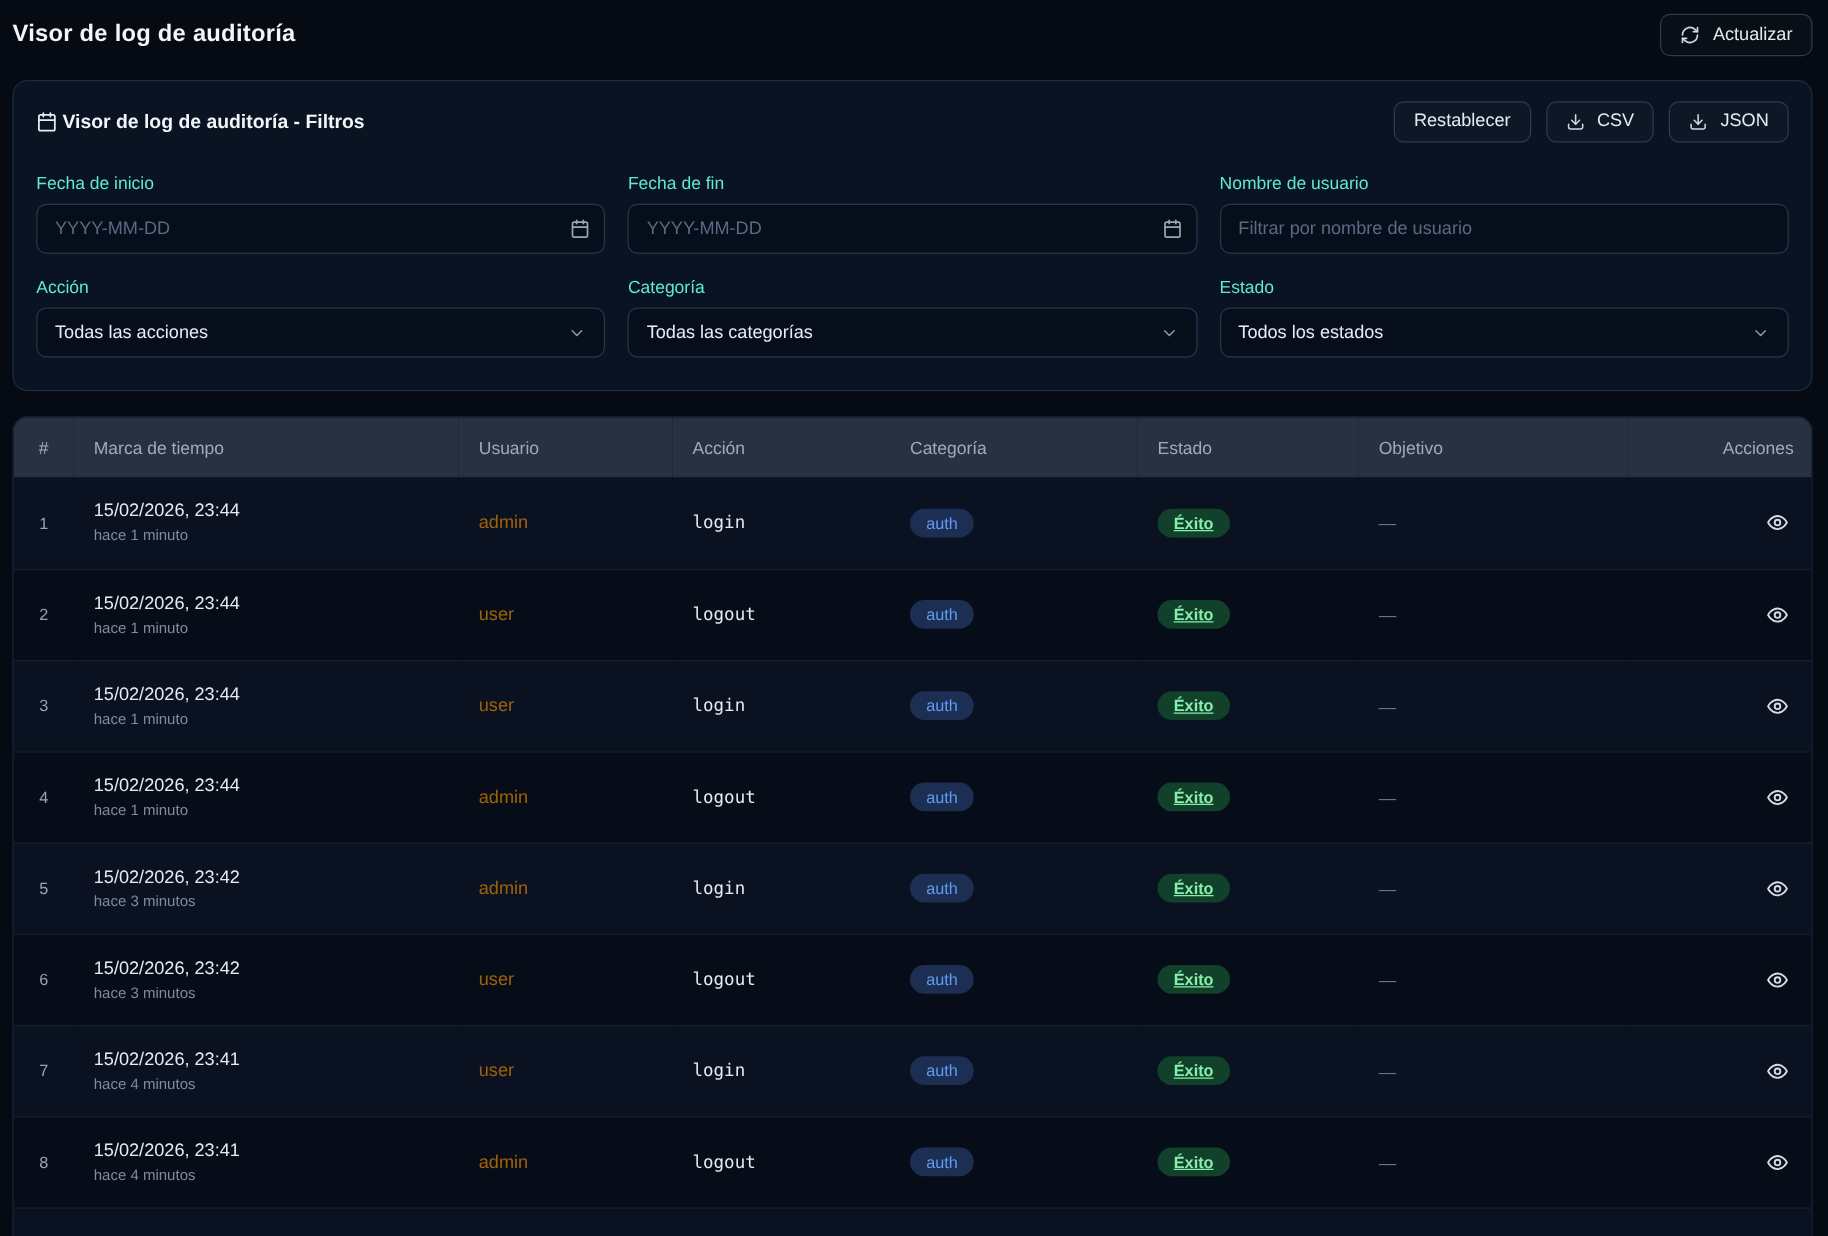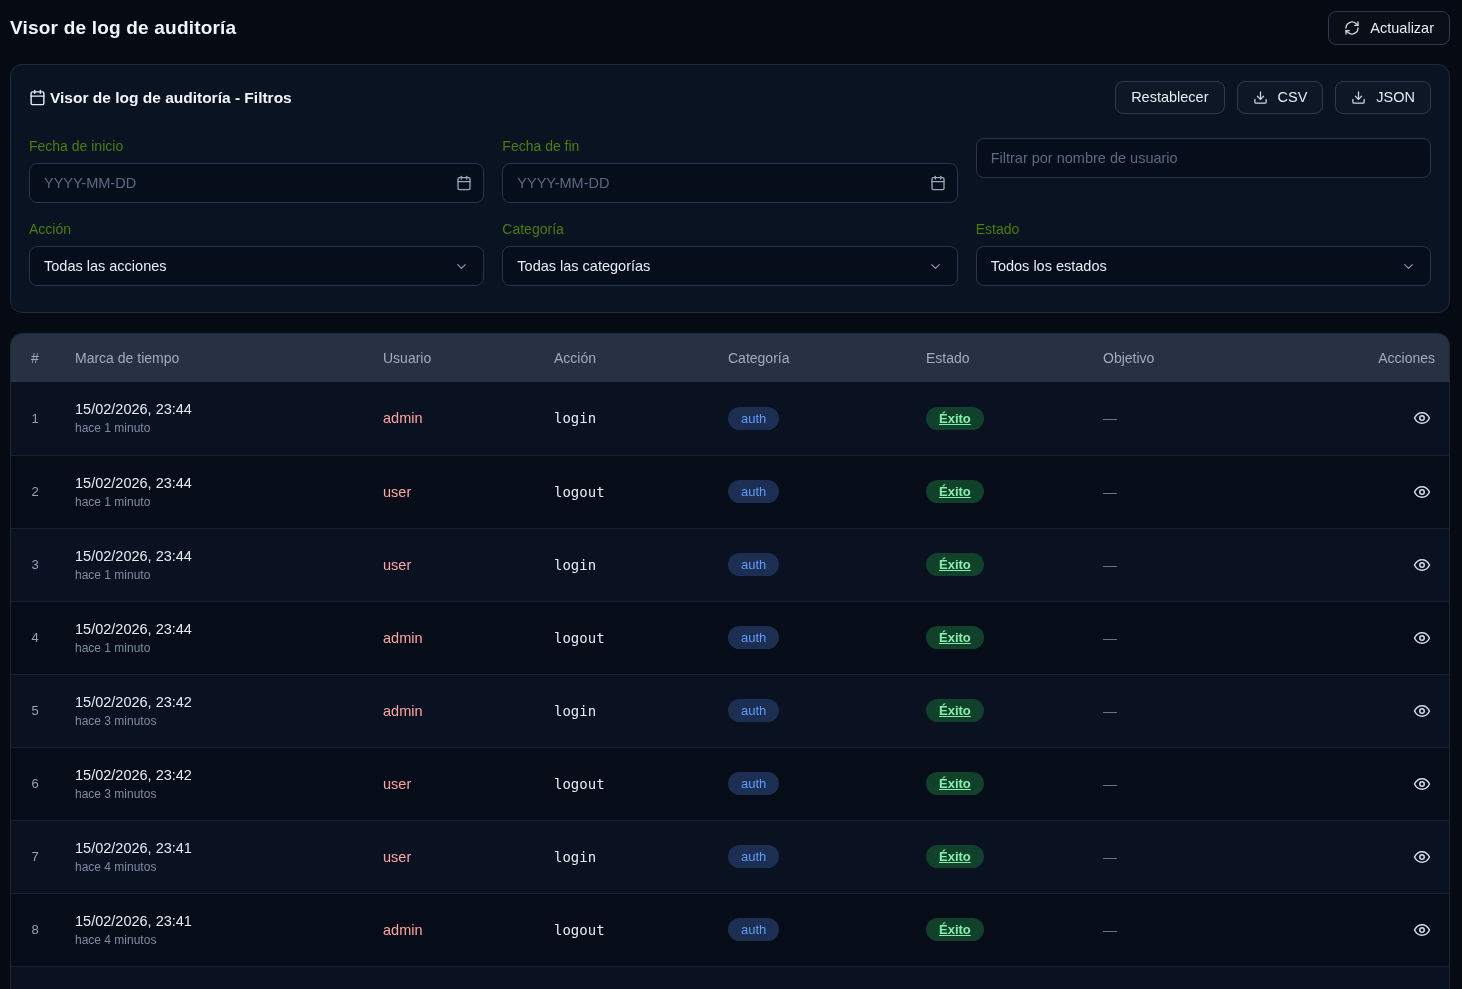--- a/index.html
+++ b/index.html
@@ -51,21 +51,21 @@
   }
   .filters-title .ico { color: #e6ebf1; }
   .filters-actions { display: flex; gap: 12px; margin-left: 20px; }
 
   .filters-grid {
     display: grid;
     grid-template-columns: repeat(3, 1fr);
     column-gap: 18px;
     row-gap: 18px;
   }
-  .field-label { display:block; font-size: 14px; color: #4d7c0f; margin-bottom: 9px; }
+  .field-label { display:block; font-size: 14px; color: #5eead4; margin-bottom: 9px; }
   .control-wrap { position: relative; }
   .text-input {
     width: 100%; height: 40px;
     background: #060e1c;
     border: 1px solid #263550;
     border-radius: 8px;
     color: #e6ebf1;
     font-family: inherit;
     font-size: 14.5px;
     padding: 0 40px 0 14px;
@@ -115,21 +115,21 @@
   thead th.c-num { text-align: center; padding: 0; }
   thead th.c-actions { text-align: right; }
   tbody tr { border-top: 1px solid #16202e; height: 73px; }
   tbody tr:first-child { border-top: none; }
   tbody tr:nth-child(odd)  { background: #0a1120; }
   tbody tr:nth-child(even) { background: #070d18; }
   td { padding: 0 16px; vertical-align: middle; }
   td.c-num { text-align: center; padding: 0; color: #94a3b8; font-size: 13px; }
   .ts-main { font-size: 14.5px; color: #e6ebf1; }
   .ts-sub  { font-size: 12px; color: #7e8ba0; margin-top: 4px; }
-  td.c-user { font-size: 14.5px; color: #fca5a5; }
+  td.c-user { font-size: 14.5px; color: #a16207; }
   td.c-action {
     font-family: "DejaVu Sans Mono", "Liberation Mono", monospace;
     font-size: 14px; color: #e6ebf1;
   }
   .badge {
     display: inline-flex; align-items: center; justify-content: center;
     border-radius: 999px;
     padding: 5px 13px;
     line-height: 1;
     white-space: nowrap;
@@ -224,20 +224,21 @@
           <svg width="16" height="16" viewBox="0 0 24 24" fill="none" stroke="currentColor" stroke-width="2" stroke-linecap="round" stroke-linejoin="round">
               <rect x="3" y="4" width="18" height="18" rx="2"></rect>
               <line x1="16" y1="2" x2="16" y2="6"></line>
               <line x1="8" y1="2" x2="8" y2="6"></line>
               <line x1="3" y1="10" x2="21" y2="10"></line>
             </svg>
         </span>
       </div>
     </div>
     <div>
+      <label class="field-label">Nombre de usuario</label>
       <div class="control-wrap">
         <input class="text-input no-icon" type="text" placeholder="Filtrar por nombre de usuario" style="">
       </div>
     </div>
 
     <div>
       <label class="field-label">Acción</label>
       <button class="select">
         <span>Todas las acciones</span>
         <span class="chev">

